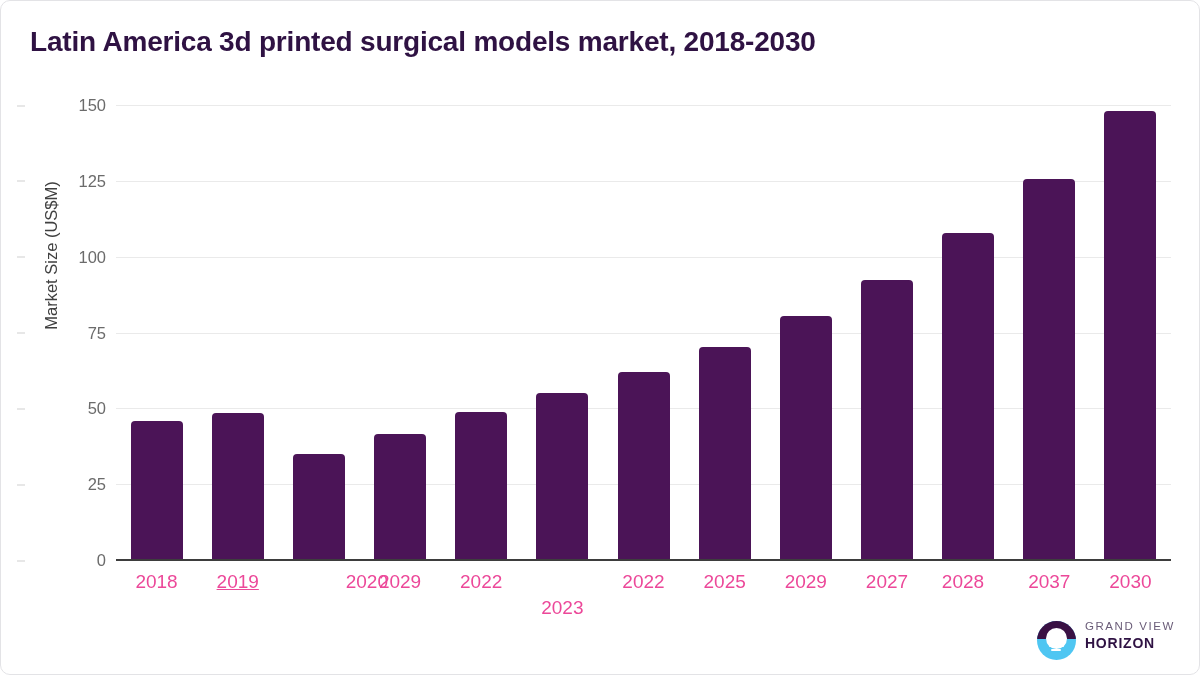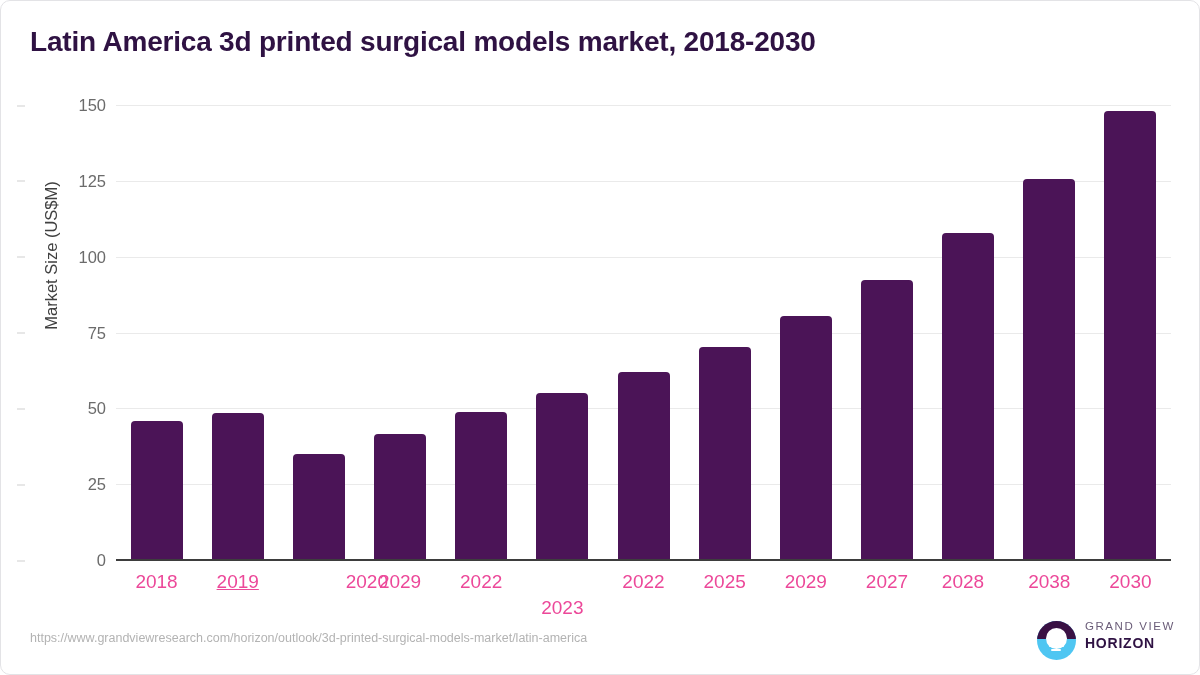--- a/index.html
+++ b/index.html
@@ -271,26 +271,25 @@
         <div class="xtick-label" style="left: 236.731px; text-decoration: underline;">2019</div>
         <div class="xtick-label" style="left: 317.885px; margin-left: 48px;">2020</div>
         <div class="xtick-label" style="left: 399.038px;">2029</div>
         <div class="xtick-label" style="left: 480.192px;">2022</div>
         <div class="xtick-label" style="left: 561.346px; margin-top: 26px;">2023</div>
         <div class="xtick-label" style="left: 642.5px;">2022</div>
         <div class="xtick-label" style="left: 723.654px;">2025</div>
         <div class="xtick-label" style="left: 804.808px;">2029</div>
         <div class="xtick-label" style="left: 885.962px;">2027</div>
         <div class="xtick-label" style="left: 962px;">2028</div>
-        <div class="xtick-label" style="left: 1048.27px;">2038</div>
+        <div class="xtick-label" style="left: 1048.27px;">2037</div>
         <div class="xtick-label" style="left: 1129.42px;">2030</div>
       </div>
   </div>
 
-  <div class="source-url">https://www.grandviewresearch.com/horizon/outlook/3d-printed-surgical-models-market/latin-america</div>
 
   <div class="logo">
     <div class="logo-mark">
       <div class="sky"></div>
       <div class="dome"></div>
       <div class="ray ray1"></div>
       <div class="ray ray2"></div>
     </div>
     <div class="logo-text">
       <div class="logo-top">GRAND VIEW</div>

